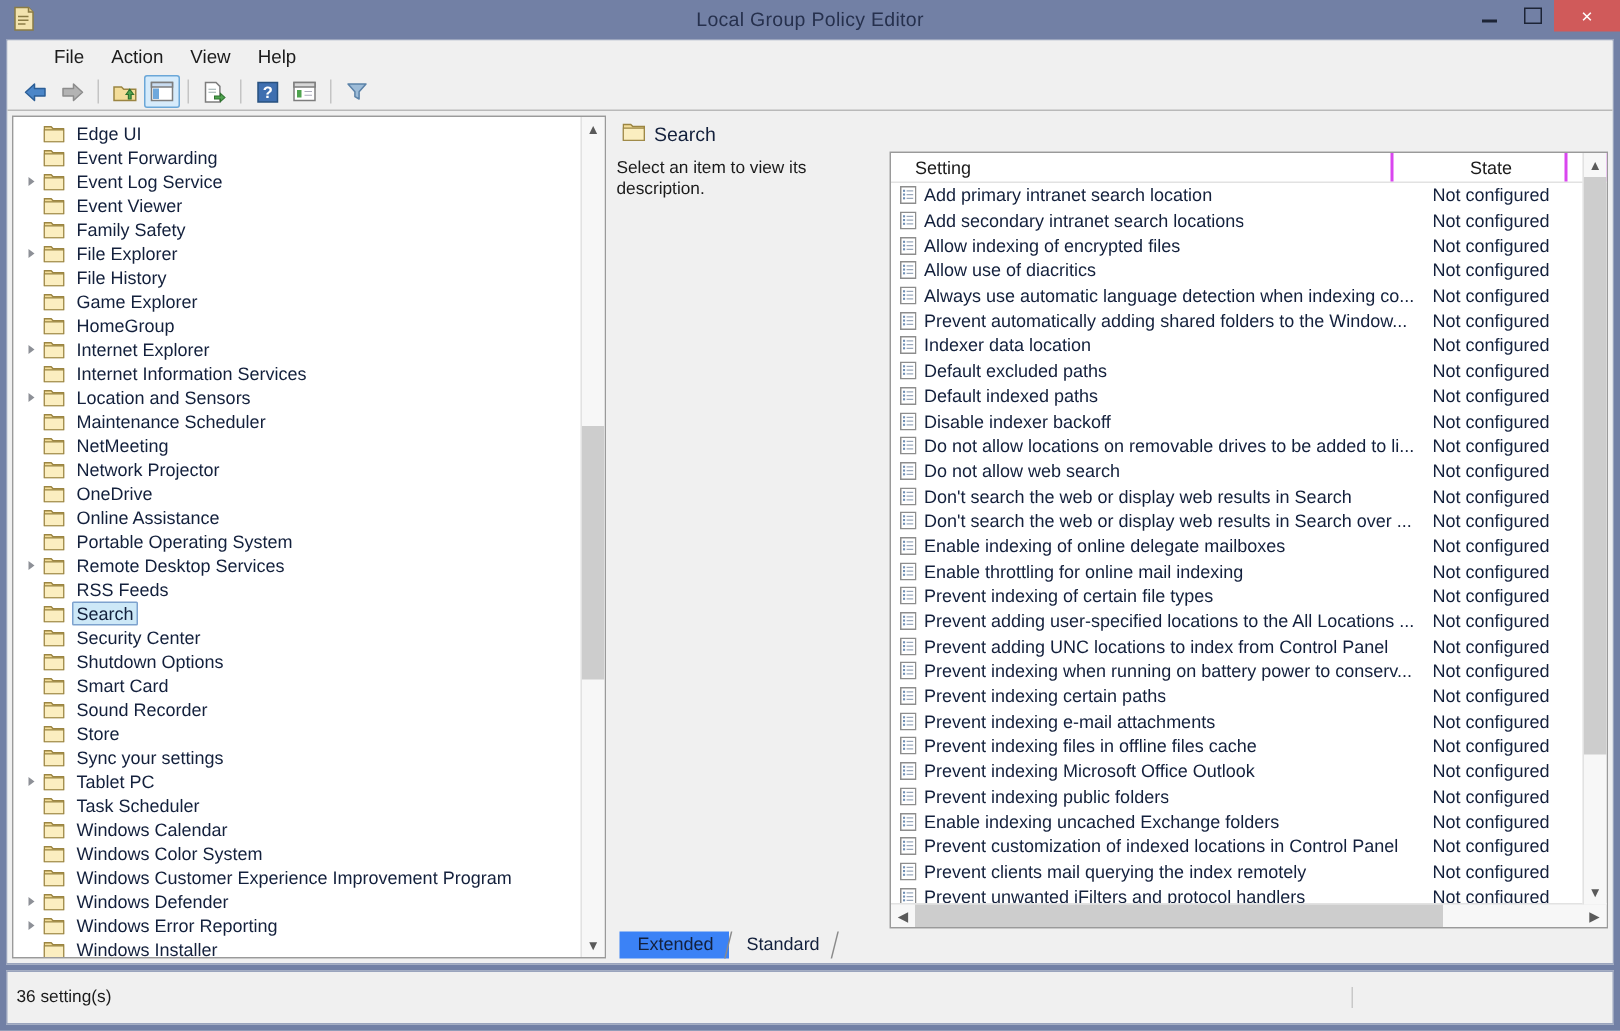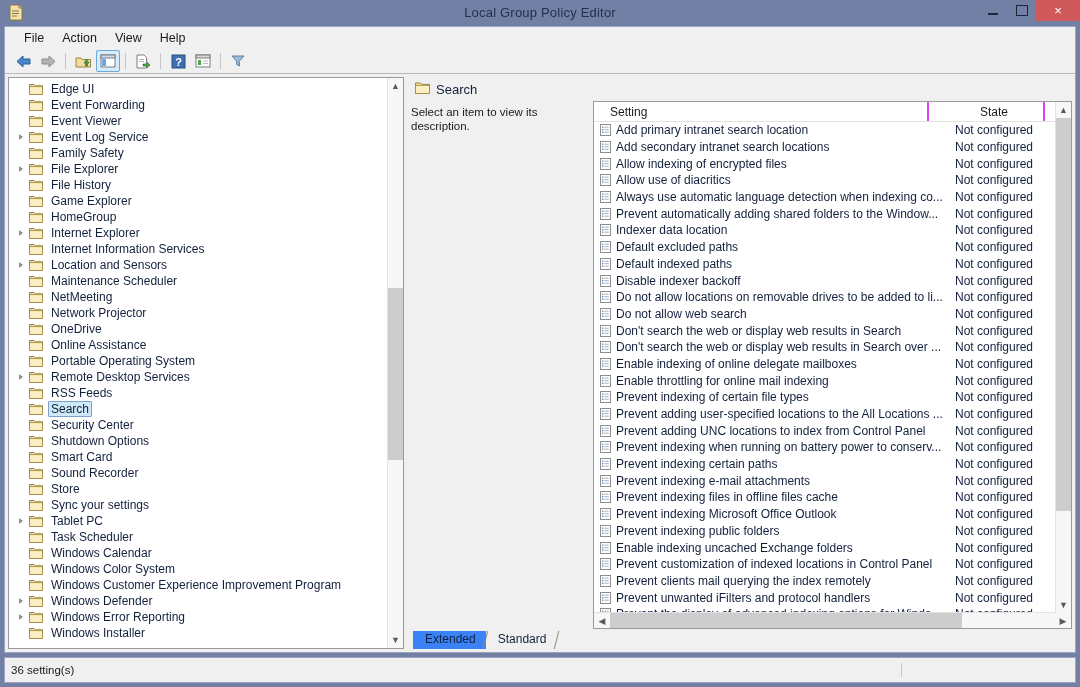--- a/index.html
+++ b/index.html
@@ -44,21 +44,21 @@
     margin:0 4px 4px 4px;
     flex:1;display:flex;flex-direction:column;
     background:#f0f0f0;
     border:1px solid #9aa4bd;
     box-sizing:border-box;
     min-height:0;
   }
   
   .menubar{
     height:22px;min-height:22px;display:flex;align-items:center;
-    background:#f0f0f0;padding-left:10px;
+    background:#f0f0f0;padding-left:22px;
   }
   .menuitem{
     padding:2px 9px;color:#1b1b1b;font-size:12.5px;cursor:default;
   }
   
   .toolbar{
     height:24px;min-height:24px;display:flex;align-items:center;
     background:#f0f0f0;padding-left:6px;gap:1px;
     border-bottom:1px solid #b9b9b9;
   }
@@ -164,21 +164,21 @@
     line-height:15px;
   }
   .tab .skew-l,.tab .skew-r{position:absolute;top:0;bottom:0;width:9px;}
   .tab .skew-l{left:-1px;border-left:1px solid #8a8a8a;transform:skewX(-14deg);}
   .tab .skew-r{right:-1px;border-right:1px solid #8a8a8a;transform:skewX(-14deg);}
   .tab.active{background:#3b82f6;}
   .tab.active .skew-l{background:#fff;border-left:1px solid #8a8a8a;z-index:-1;}
   .tab.active .skew-r{background:#fff;border-right:1px solid #8a8a8a;z-index:-1;}
   
   .statusbar{
-    height:26px;min-height:20px;margin:0 4px 4px 4px;
+    height:36px;min-height:20px;margin:0 4px 4px 4px;
     background:#f0f0f0;border:1px solid #9aa4bd;box-sizing:border-box;
     display:flex;align-items:center;font-size:11.5px;color:#1b1b1b;
   }
   .sb-cell{padding:0 6px;height:18px;display:flex;align-items:center;}
   .sb-sep{width:1px;height:14px;background:#c8c8c8;}
   .sb-main{width:884px;min-width:884px;}
 </style>
 </head>
 <body>
 
@@ -293,36 +293,36 @@
             </div>
             <div class="tree-row">
               <span class="tw"></span>
               <span class="folder"><svg width="14" height="12" viewBox="0 0 14 12">
                   <path d="M0.5 1.5 h4.6 l1.3 1.3 h7.1 V11.5 H0.5 Z" fill="#f3dd9a" stroke="#9b8542" stroke-width="1"></path>
                   <path d="M0.5 3.6 h13 V11.5 H0.5 Z" fill="#fbeec0" stroke="#9b8542" stroke-width="0.8"></path>
                 </svg></span>
               <span class="tree-label">Event Forwarding</span>
             </div>
             <div class="tree-row">
-              <span class="tw"></span>
-              <span class="folder"><svg width="14" height="12" viewBox="0 0 14 12">
-                  <path d="M0.5 1.5 h4.6 l1.3 1.3 h7.1 V11.5 H0.5 Z" fill="#f3dd9a" stroke="#9b8542" stroke-width="1"></path>
-                  <path d="M0.5 3.6 h13 V11.5 H0.5 Z" fill="#fbeec0" stroke="#9b8542" stroke-width="0.8"></path>
-                </svg></span>
-              <span class="tree-label">Event Viewer</span>
-            </div>
-            <div class="tree-row">
               <span class="tw">
                 <span class="twg"></span>
               </span>
               <span class="folder"><svg width="14" height="12" viewBox="0 0 14 12">
                   <path d="M0.5 1.5 h4.6 l1.3 1.3 h7.1 V11.5 H0.5 Z" fill="#f3dd9a" stroke="#9b8542" stroke-width="1"></path>
                   <path d="M0.5 3.6 h13 V11.5 H0.5 Z" fill="#fbeec0" stroke="#9b8542" stroke-width="0.8"></path>
                 </svg></span>
               <span class="tree-label">Event Log Service</span>
+            </div>
+            <div class="tree-row">
+              <span class="tw"></span>
+              <span class="folder"><svg width="14" height="12" viewBox="0 0 14 12">
+                  <path d="M0.5 1.5 h4.6 l1.3 1.3 h7.1 V11.5 H0.5 Z" fill="#f3dd9a" stroke="#9b8542" stroke-width="1"></path>
+                  <path d="M0.5 3.6 h13 V11.5 H0.5 Z" fill="#fbeec0" stroke="#9b8542" stroke-width="0.8"></path>
+                </svg></span>
+              <span class="tree-label">Event Viewer</span>
             </div>
             <div class="tree-row">
               <span class="tw"></span>
               <span class="folder"><svg width="14" height="12" viewBox="0 0 14 12">
                   <path d="M0.5 1.5 h4.6 l1.3 1.3 h7.1 V11.5 H0.5 Z" fill="#f3dd9a" stroke="#9b8542" stroke-width="1"></path>
                   <path d="M0.5 3.6 h13 V11.5 H0.5 Z" fill="#fbeec0" stroke="#9b8542" stroke-width="0.8"></path>
                 </svg></span>
               <span class="tree-label">Family Safety</span>
             </div>
             <div class="tree-row">

